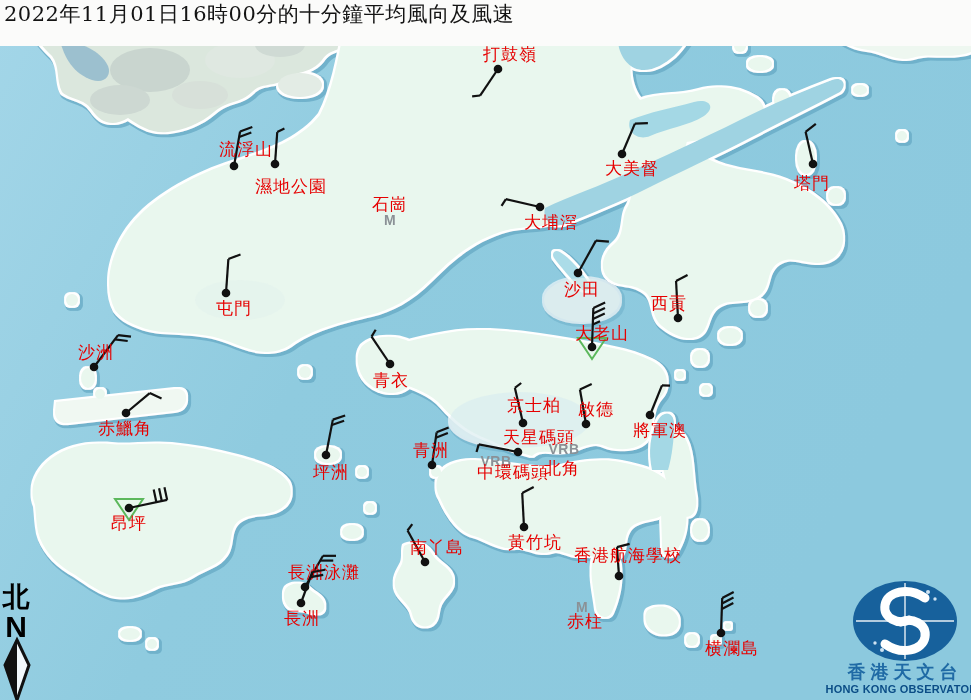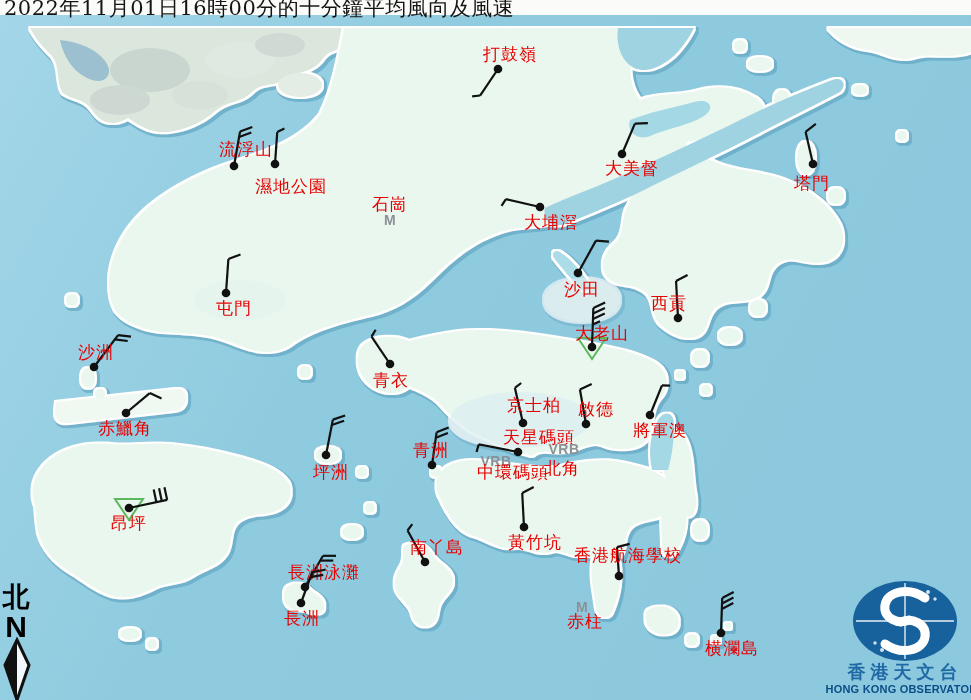--- a/index.html
+++ b/index.html
@@ -1,19 +1,19 @@
 <!DOCTYPE html>
 <html><head>
 <meta charset="utf-8">
 <style>
   html,body{margin:0;padding:0;background:#9fb4bf;}
   .screen{position:relative;width:971px;height:700px;overflow:hidden;
           font-family:"Liberation Sans",sans-serif;background:#92cde0;}
-  .titlebar{position:absolute;left:0;top:0;width:971px;height:15px;
-            background:#fbfbfa;z-index:5;display:flex;align-items:center;}
+  .titlebar{position:absolute;left:0;top:0;width:971px;height:46px;
+            background:#fbfbfa;z-index:5;display:flex;align-items:flex-start;}
   .titlebar span{font-family:"DejaVu Serif","Liberation Serif",serif;
             font-size:21px;color:#141414;padding-left:4px;letter-spacing:0.5px;}
   svg{position:absolute;left:0;top:0;}
   .station-label{font-family:"DejaVu Serif","Liberation Serif",serif;
             font-size:17px;fill:#e60000;letter-spacing:1px;}
   .status-label{font-family:"Liberation Sans",sans-serif;font-weight:bold;
             font-size:14px;fill:#8b9196;letter-spacing:0.5px;}
   .compass-cn{font-family:"DejaVu Serif","Liberation Serif",serif;
             font-size:27px;font-weight:bold;fill:#000;}
   .compass-n{font-family:"Liberation Sans",sans-serif;font-size:30px;

